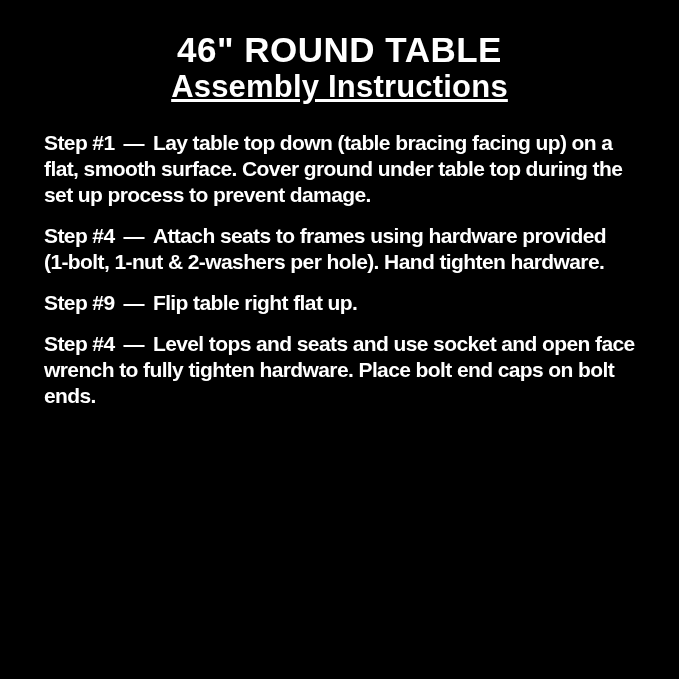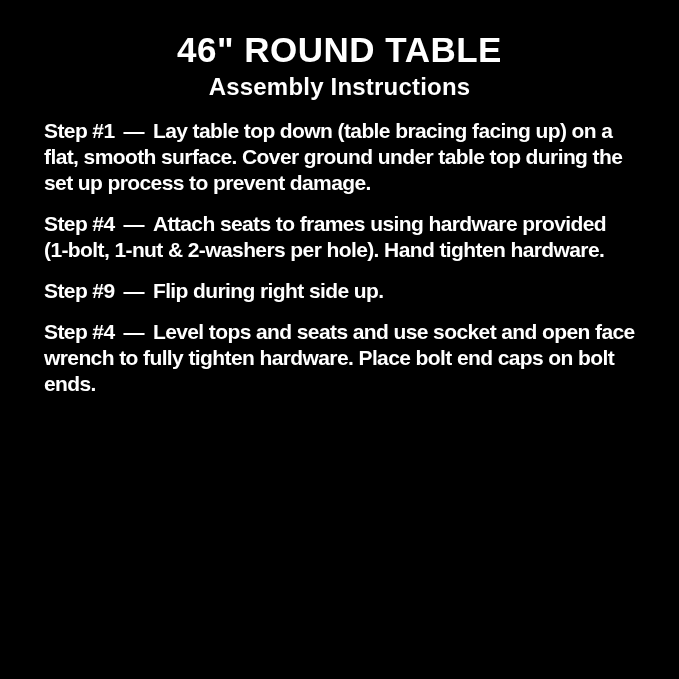--- a/index.html
+++ b/index.html
@@ -25,27 +25,28 @@
   }
   .title {
     margin: 0;
     font-size: 35px;
     font-weight: 700;
     line-height: 40px;
     letter-spacing: 0.5px;
   }
   .subtitle {
     margin: 2px 0 0 0;
-    font-size: 24px;
+    font-size: 31px;
     font-weight: 700;
     line-height: 30px;
     letter-spacing: 0.2px;
+    text-decoration: underline;
   }
   .steps {
-    margin-top: 16px;
+    margin-top: 28px;
   }
   .step {
     margin: 0 0 15px 0;
     font-size: 21px;
     font-weight: 700;
     line-height: 26px;
     letter-spacing: -0.6px;
   }
   .step-dash {
     margin: 0 9px;
@@ -60,17 +61,17 @@
     <h2 class="subtitle">Assembly Instructions</h2>
   </div>
 
   <div class="steps">
   <p class="step"><span class="step-label">Step #1</span><span class="step-dash">—</span><span class="step-text">Lay table top down (table bracing facing up) on a flat, smooth surface. Cover ground under table top during the set up process to prevent damage.</span></p>
 
 
   <p class="step"><span class="step-label">Step #4</span><span class="step-dash">—</span><span class="step-text">Attach seats to frames using hardware provided (1-bolt, 1-nut &amp; 2-washers per hole). Hand tighten hardware.</span></p>
 
 
-  <p class="step"><span class="step-label">Step #9</span><span class="step-dash">—</span><span class="step-text">Flip during right side up.</span></p>
+  <p class="step"><span class="step-label">Step #9</span><span class="step-dash">—</span><span class="step-text">Flip table right flat up.</span></p>
 
   <p class="step"><span class="step-label">Step #4</span><span class="step-dash">—</span><span class="step-text">Level tops and seats and use socket and open face wrench to fully tighten hardware. Place bolt end caps on bolt ends.</span></p>
 </div>
 </div>
 
 </body></html>

